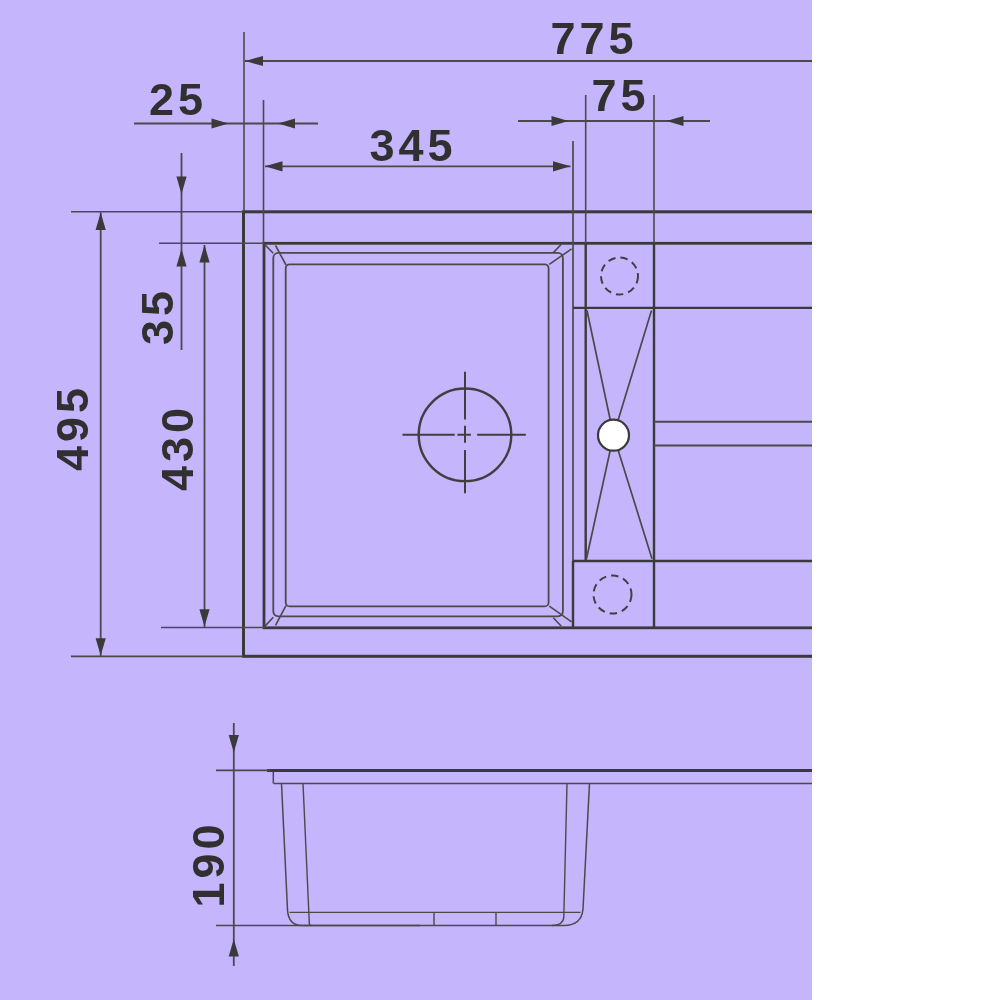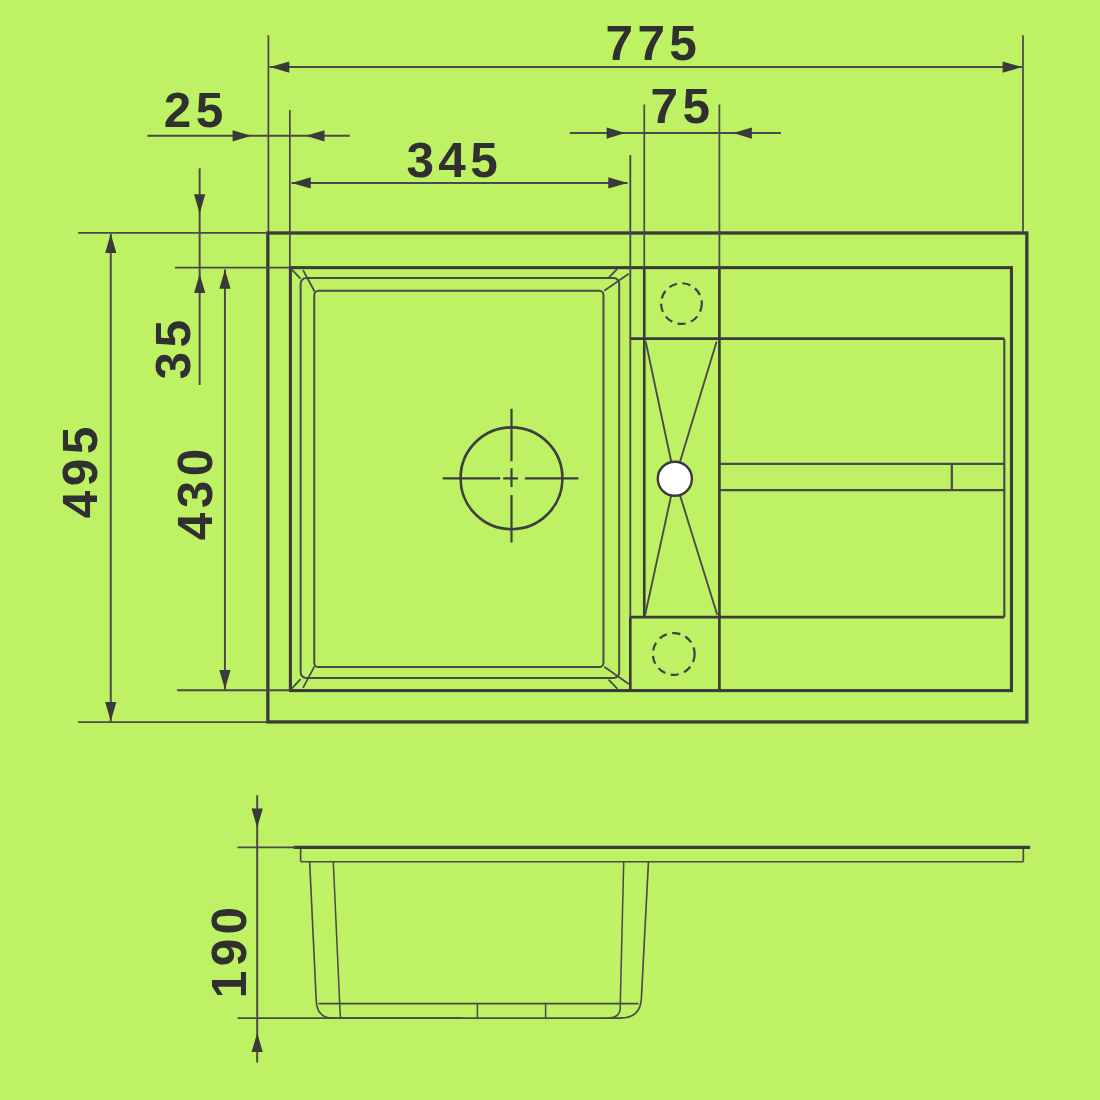--- a/index.html
+++ b/index.html
@@ -1,16 +1,16 @@
 <!DOCTYPE html>
 <html><head>
 <meta charset="utf-8">
 <style>
   html,body{margin:0;padding:0;background:#ffffff;}
-  .page{width:1000px;height:1000px;background:#bef264;position:relative;overflow:hidden;}
+  .page{width:812px;height:1000px;background:#c4b5fd;position:relative;overflow:hidden;}
   svg{display:block;}
   text{font-family:"Liberation Sans", sans-serif;font-weight:bold;fill:#303030;}
 </style>
 </head>
 <body>
 
 <div class="page">
 <svg width="1000" height="1000" viewBox="0 0 1000 1000" style="filter:blur(0.45px)">
   <g fill="none" stroke-linecap="butt">
 

